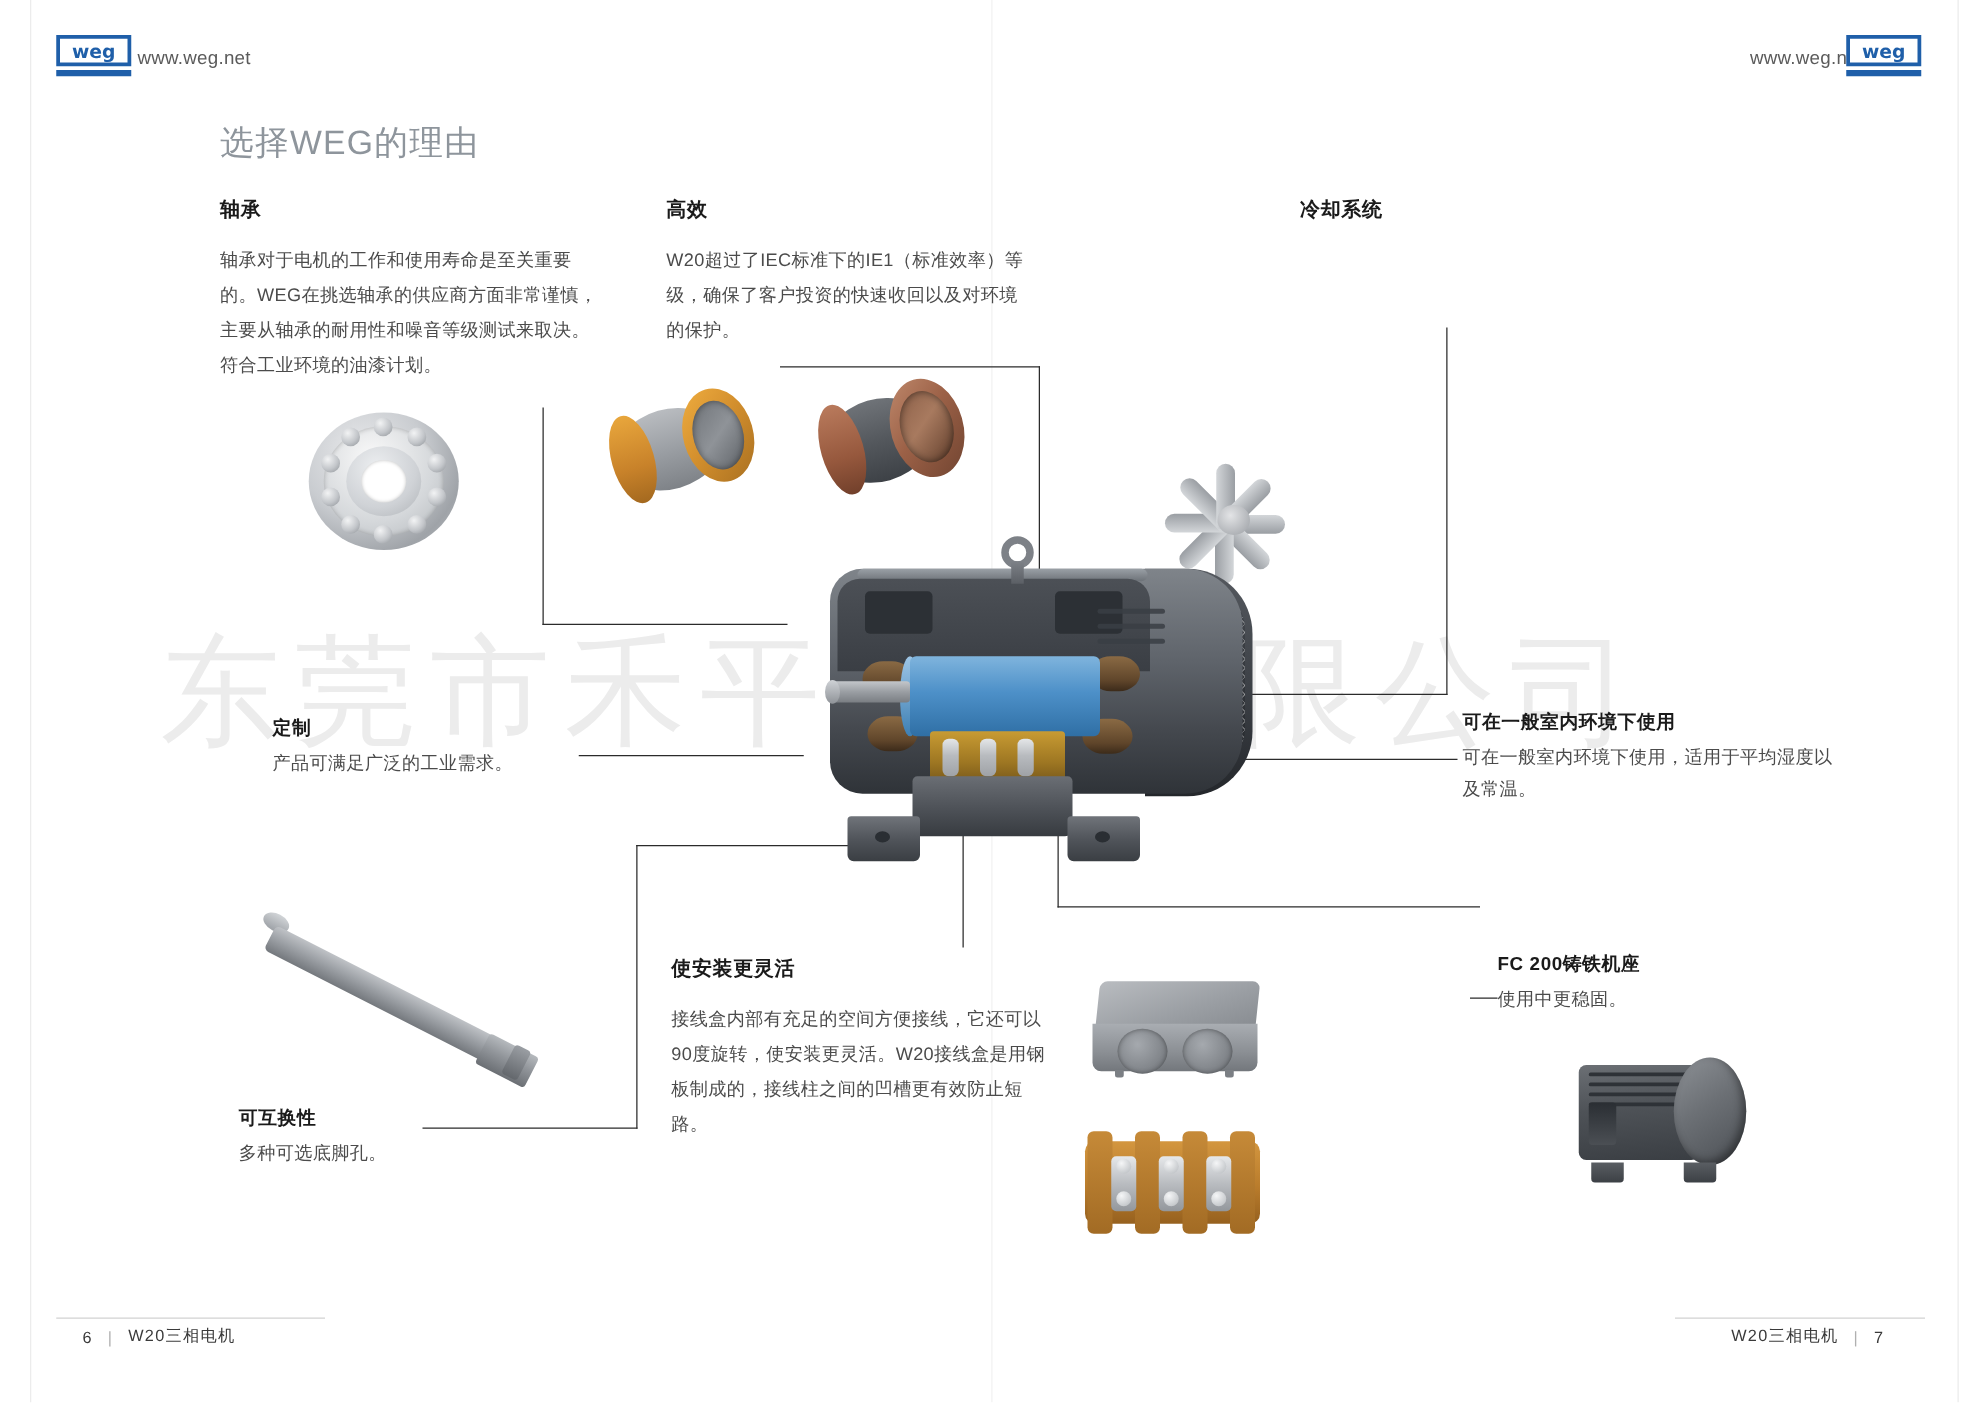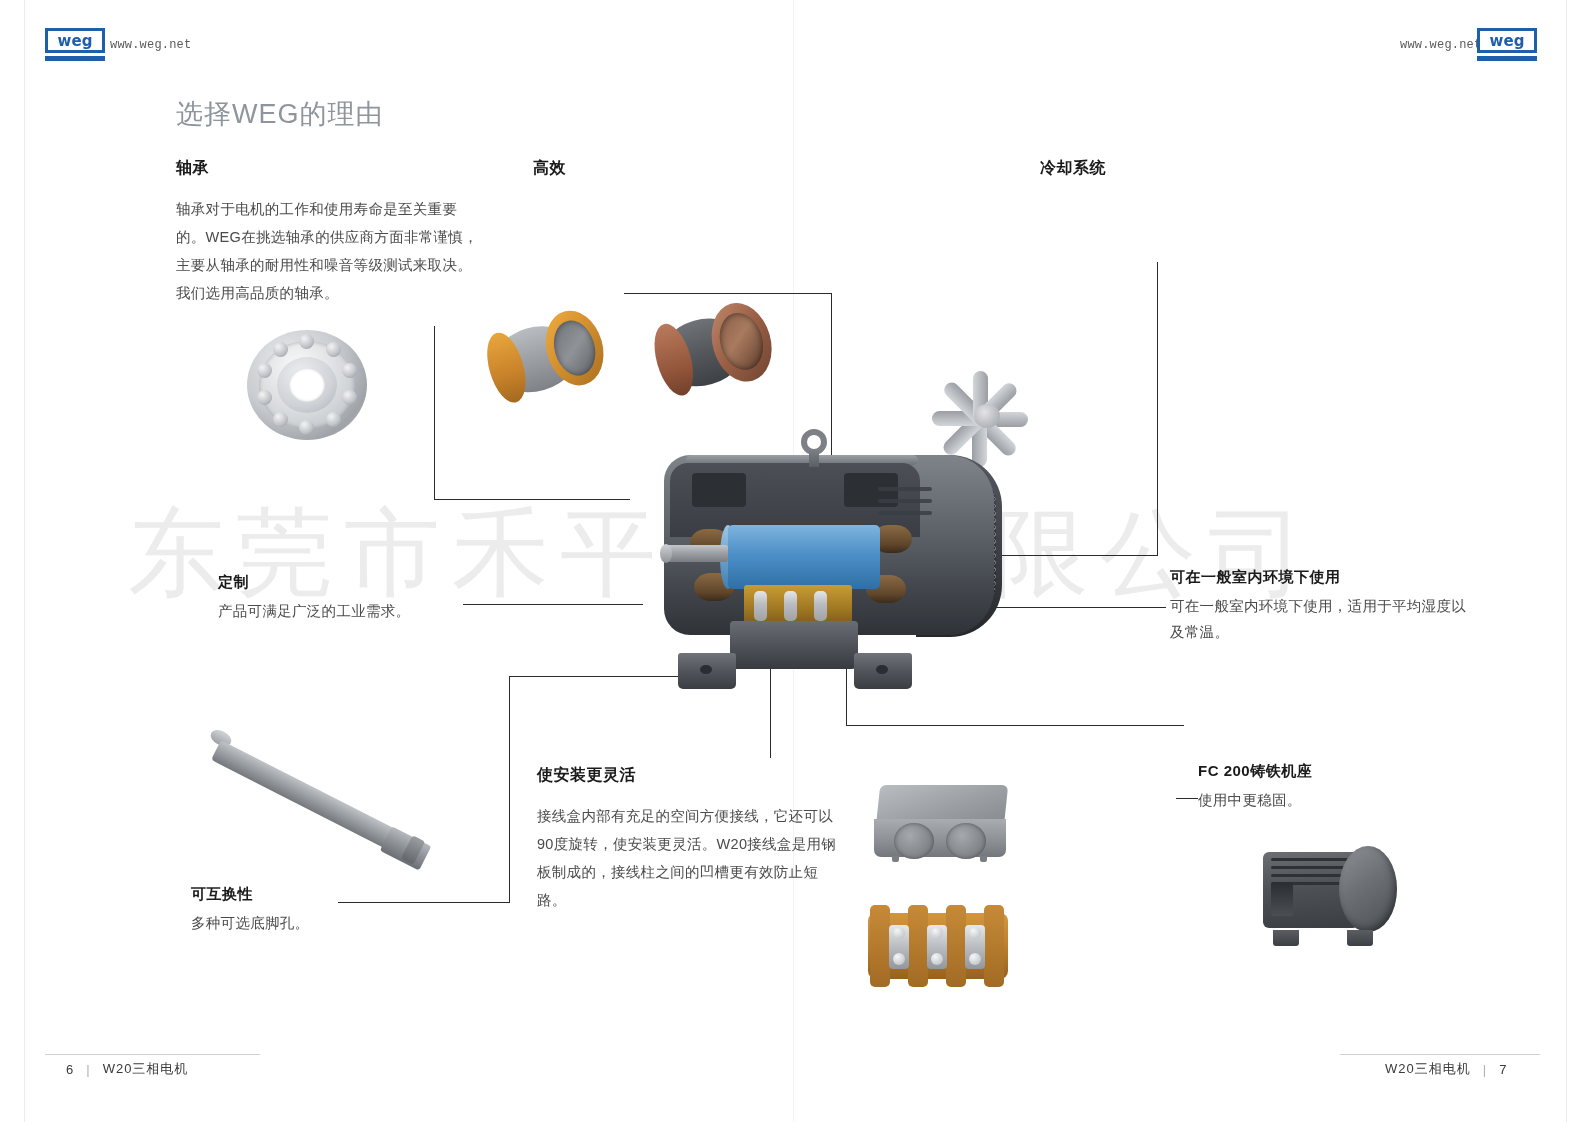--- a/index.html
+++ b/index.html
@@ -18,21 +18,21 @@
   .gutter{position:absolute;left:793px;top:0;width:1px;height:1122px;background:#f2f2f2;}
 
   
   .logo{position:absolute;width:60px;height:44px;}
   .logo .box{position:absolute;left:0;top:0;width:60px;height:25px;border:3px solid #1f5fa9;box-sizing:border-box;background:#fff;}
   .logo .bar{position:absolute;left:0;top:28px;width:60px;height:5px;background:#1f5fa9;}
   .logo .letters{position:absolute;left:0;top:0;width:60px;height:25px;display:flex;align-items:center;justify-content:center;
     font-family:"DejaVu Sans",sans-serif;font-weight:700;font-size:15px;color:#1f5fa9;letter-spacing:0px;}
   .logo-l{left:45px;top:28px;}
   .logo-r{left:1477px;top:28px;}
-  .url{position:absolute;font-size:12px;color:#5b5b5b;font-family:Liberation Mono, monospace;letter-spacing:0.2px;}
+  .url{position:absolute;font-size:15px;color:#5b5b5b;font-family:Liberation Sans, sans-serif;letter-spacing:0.2px;}
   .url-l{left:110px;top:38px;}
   .url-r{left:1400px;top:38px;}
 
   
   .page-title{position:absolute;left:176px;top:96px;font-size:27px;color:#8e959c;letter-spacing:1px;font-weight:400;}
 
   
   .blk{position:absolute;}
   .blk h3{margin:0 0 16px 0;font-size:16px;font-weight:700;color:#1a1a1a;letter-spacing:0.5px;}
   .blk p{margin:0;font-size:14.5px;line-height:28px;color:#4b4b4b;letter-spacing:0.3px;}
@@ -363,25 +363,26 @@
     <div class="fin" style="top:36px;"></div>
     <div class="fin" style="top:44px;"></div>
     <div class="window"></div>
     <div class="disc"></div>
     <div class="ft" style="left:18px;"></div>
     <div class="ft" style="left:92px;"></div>
   </div>
 
   <div class="blk b-bearing">
     <h3>轴承</h3>
-    <p>轴承对于电机的工作和使用寿命是至关重要的。WEG在挑选轴承的供应商方面非常谨慎，主要从轴承的耐用性和噪音等级测试来取决。我们选用高品质的轴承。</p>
+    <p>轴承对于电机的工作和使用寿命是至关重要的。WEG在挑选轴承的供应商方面非常谨慎，主要从轴承的耐用性和噪音等级测试来取决。符合工业环境的油漆计划。</p>
   </div>
 
   <div class="blk b-eff">
     <h3>高效</h3>
+    <p>W20超过了IEC标准下的IE1（标准效率）等级，确保了客户投资的快速收回以及对环境的保护。</p>
   </div>
 
   <div class="blk b-cool">
     <h3>冷却系统</h3>
   </div>
 
   <div class="blk small b-custom">
     <h3>定制</h3>
     <p>产品可满足广泛的工业需求。</p>
   </div>

